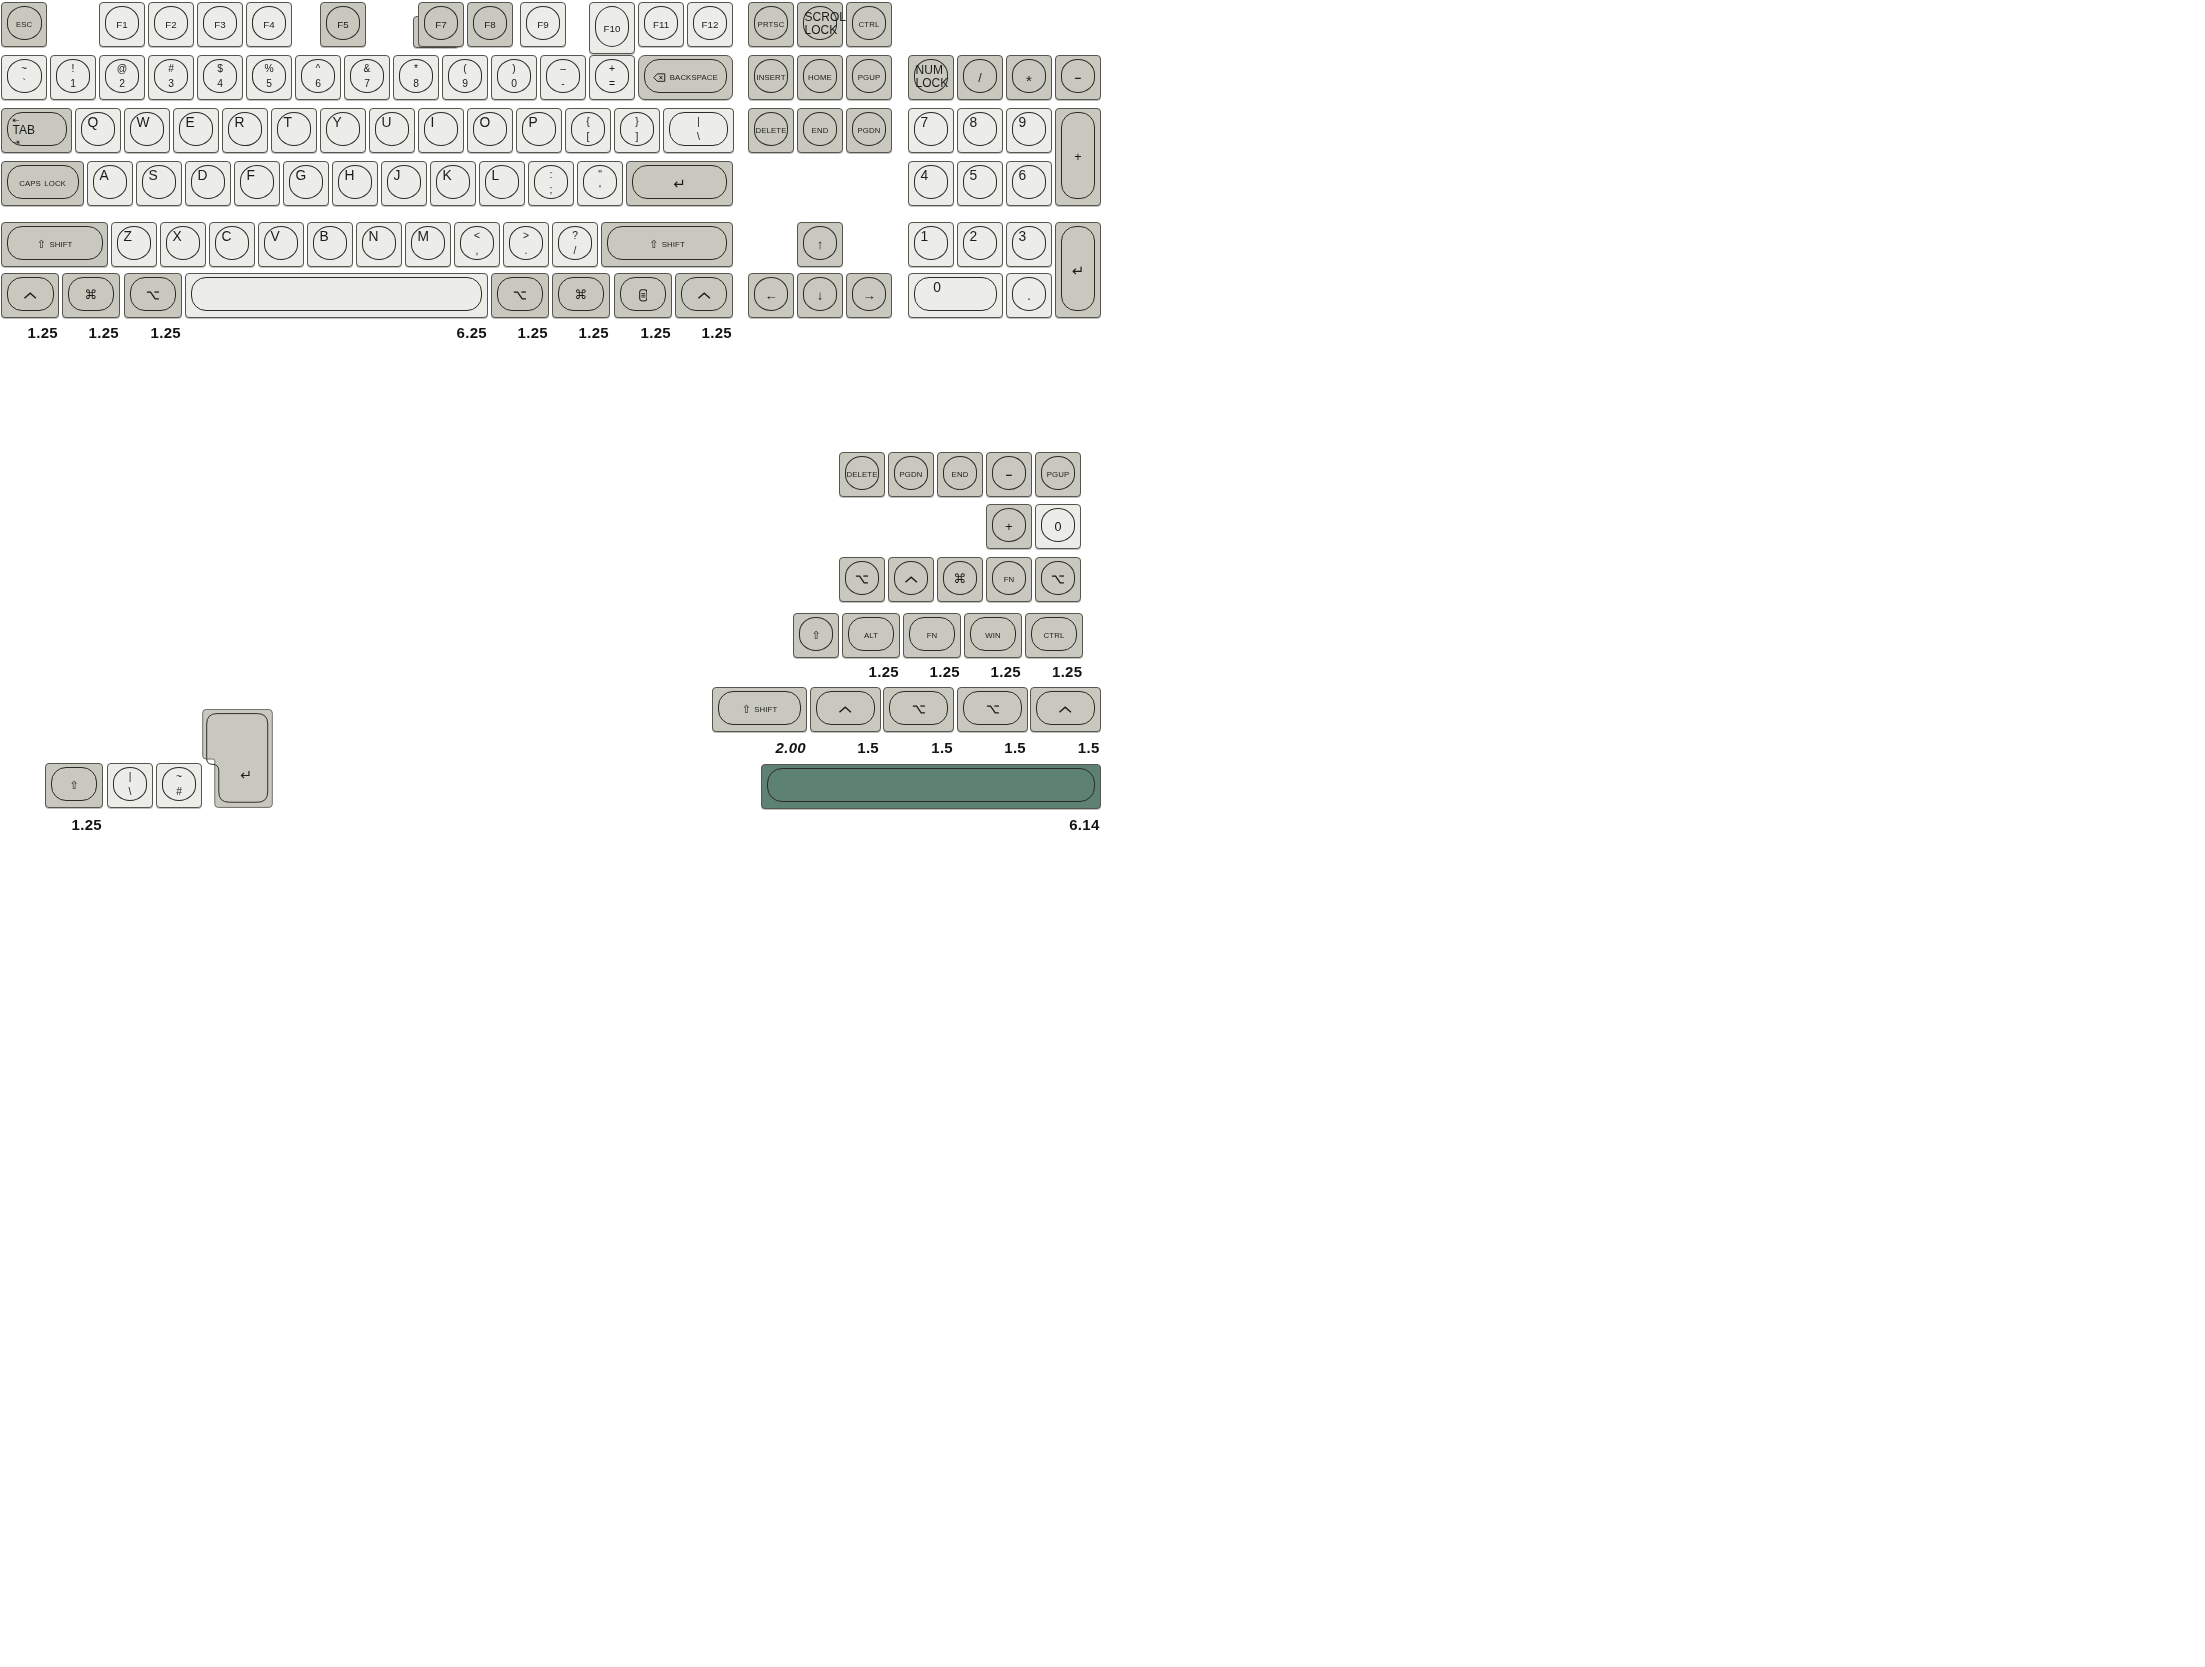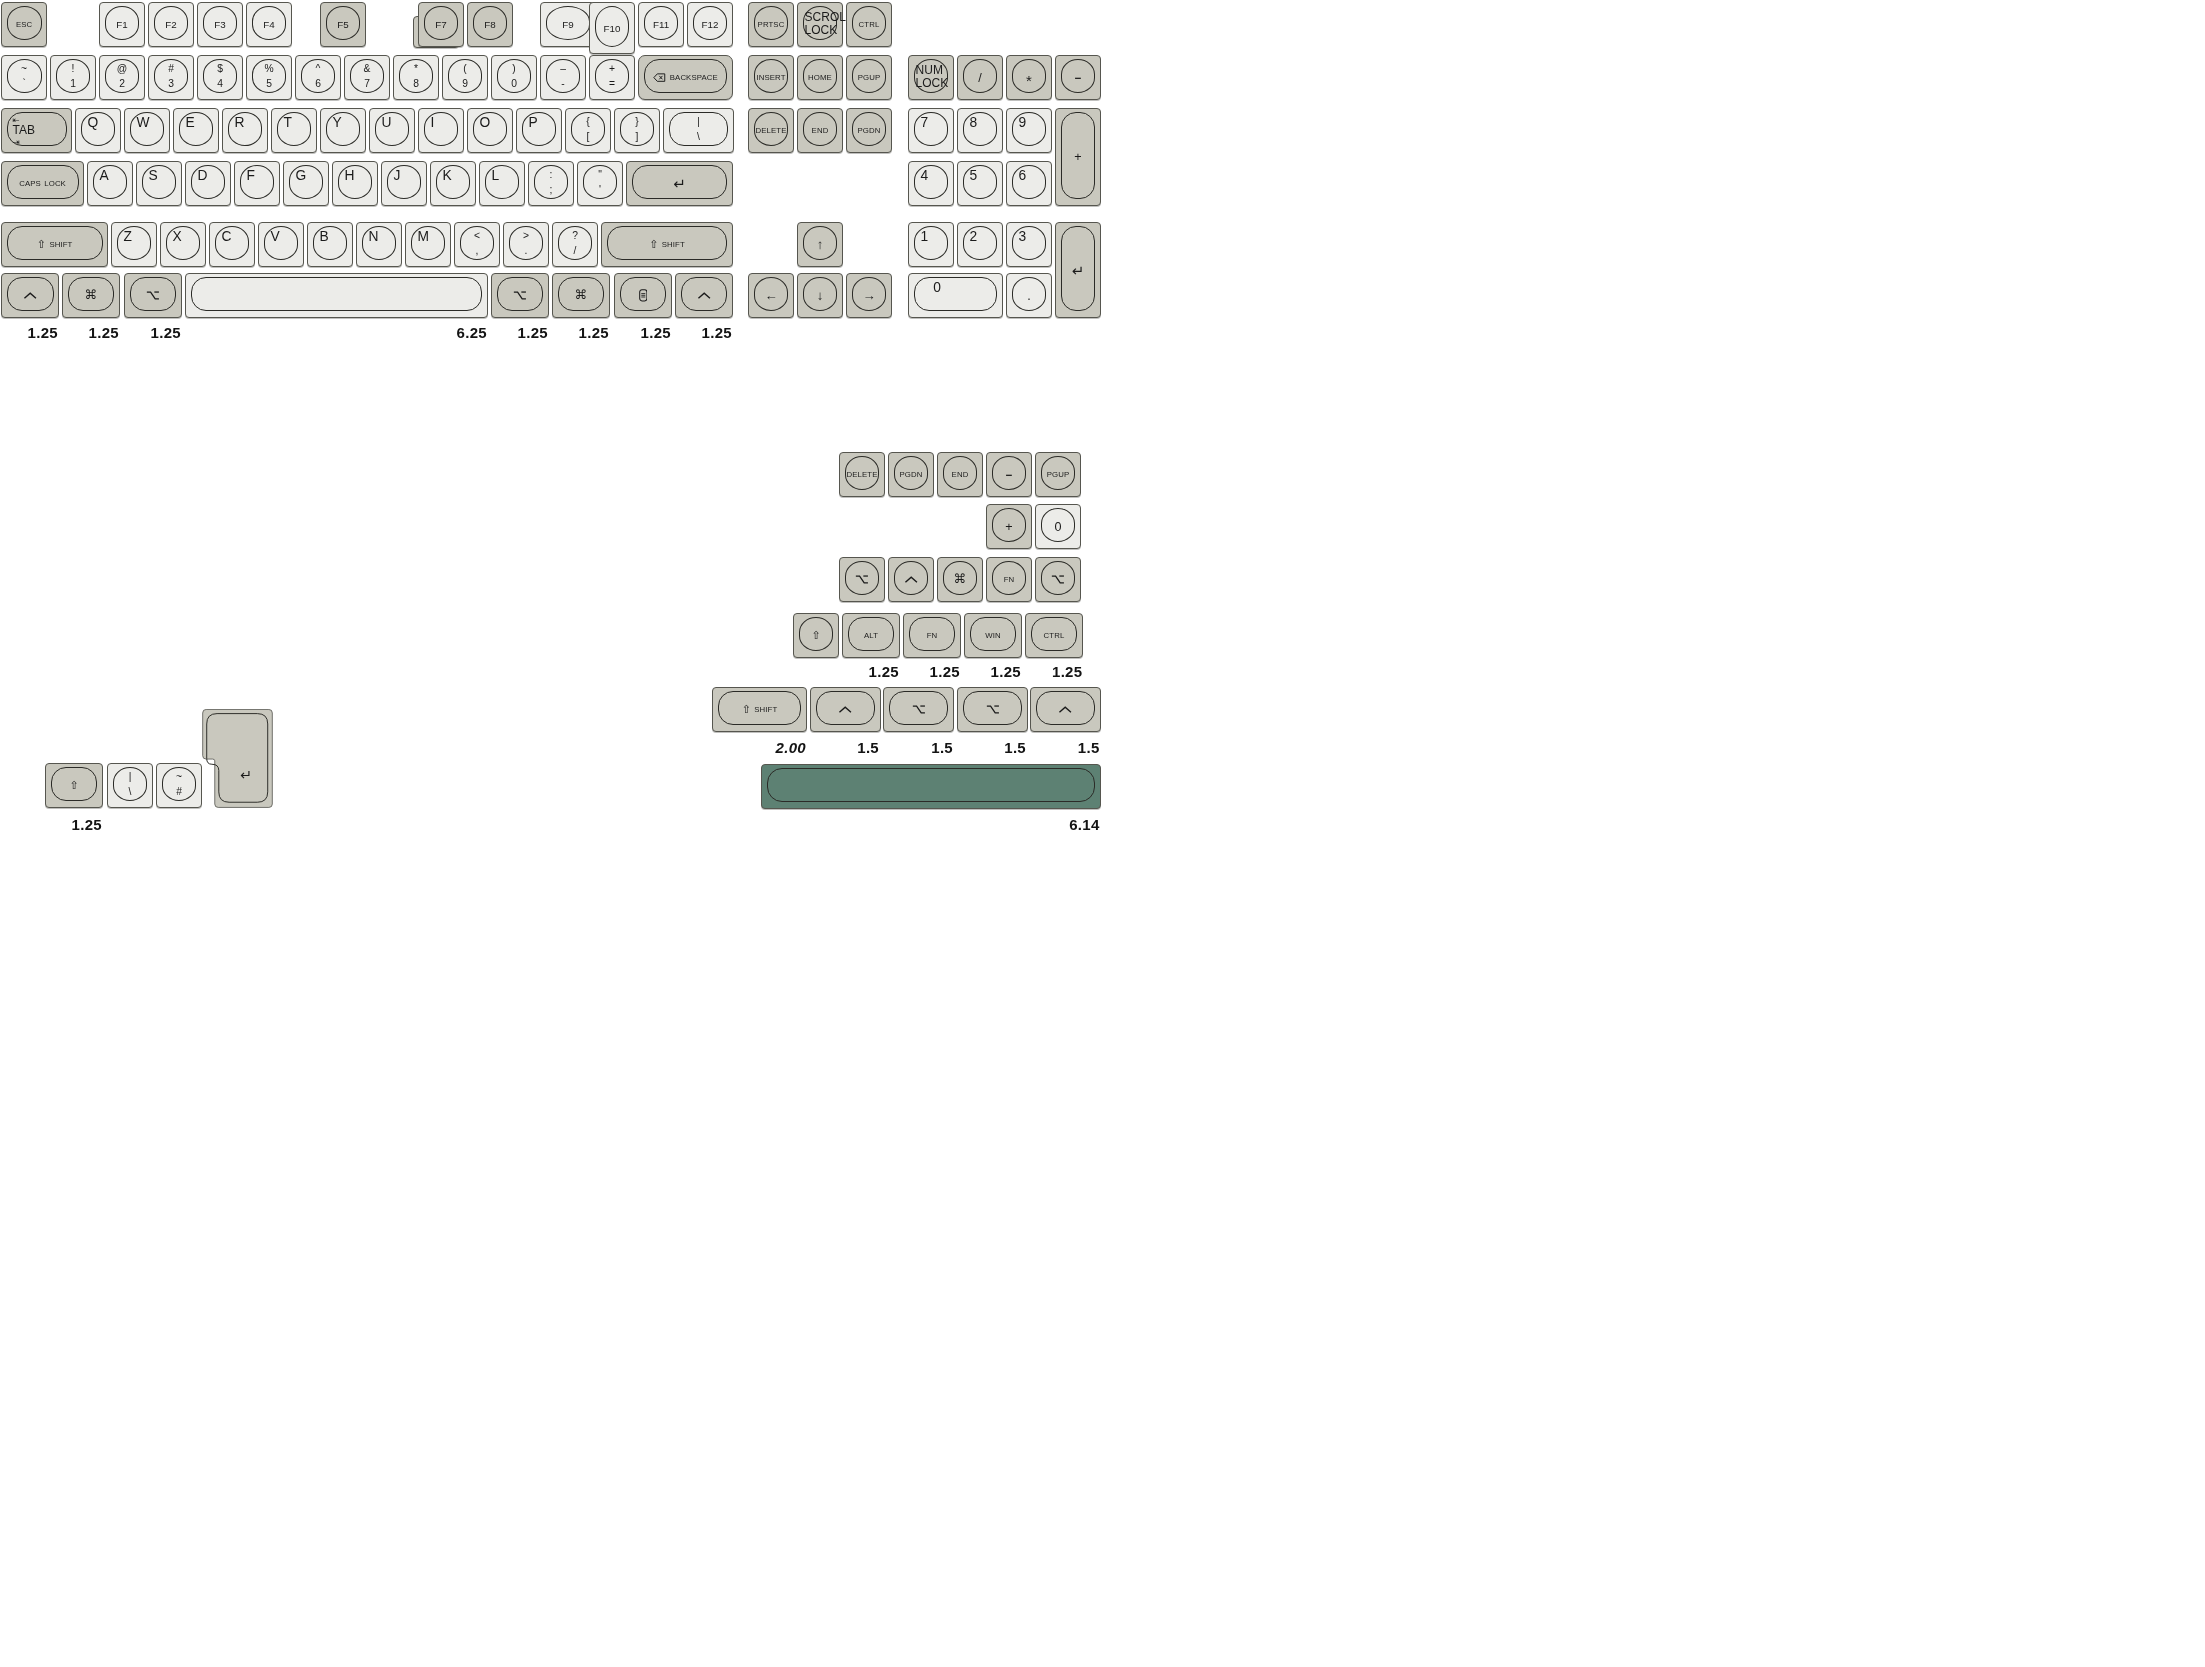--- a/index.html
+++ b/index.html
@@ -105,21 +105,21 @@
       </div>
     </div>
     <div class="key d" style="left: 467px; top: 2.1px; width: 46px; height: 45px;">
       <div class="cap oval"></div>
       <div class="lg-c">
         <span class="line">
           <span class="t-f">F8</span>
         </span>
       </div>
     </div>
-    <div class="key l" style="left: 540px; top: 2.1px; width: 56px; height: 45px;">
+    <div class="key l" style="left: 520px; top: 2.1px; width: 46px; height: 45px;">
       <div class="cap oval"></div>
       <div class="lg-c">
         <span class="line">
           <span class="t-f">F9</span>
         </span>
       </div>
     </div>
     <div class="key l" style="left: 589px; top: 2.1px; width: 46px; height: 52px;">
       <div class="cap oval"></div>
       <div class="lg-c">

